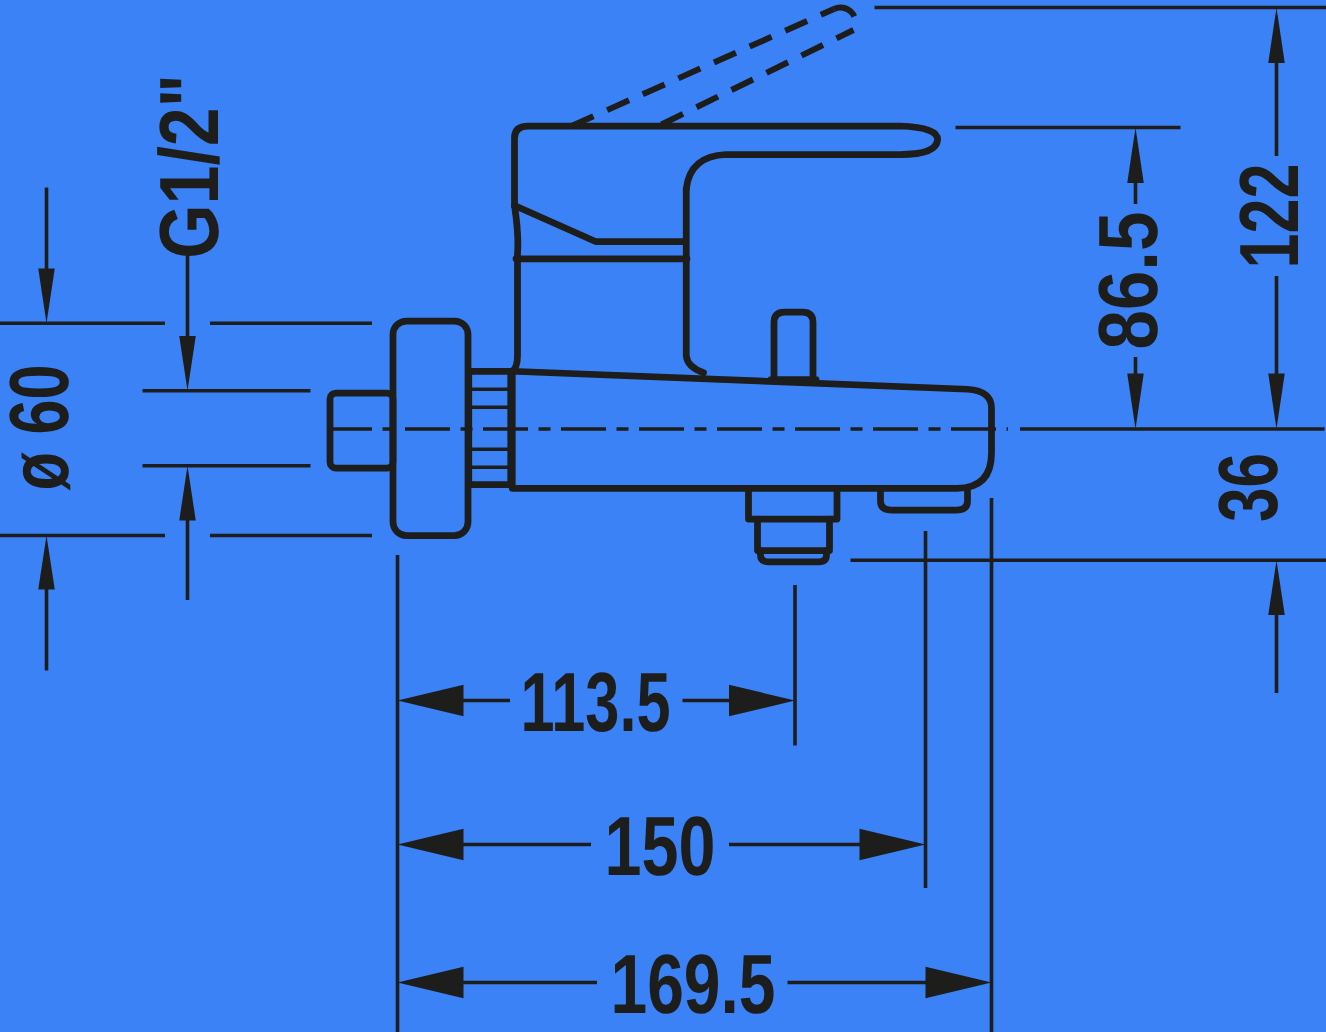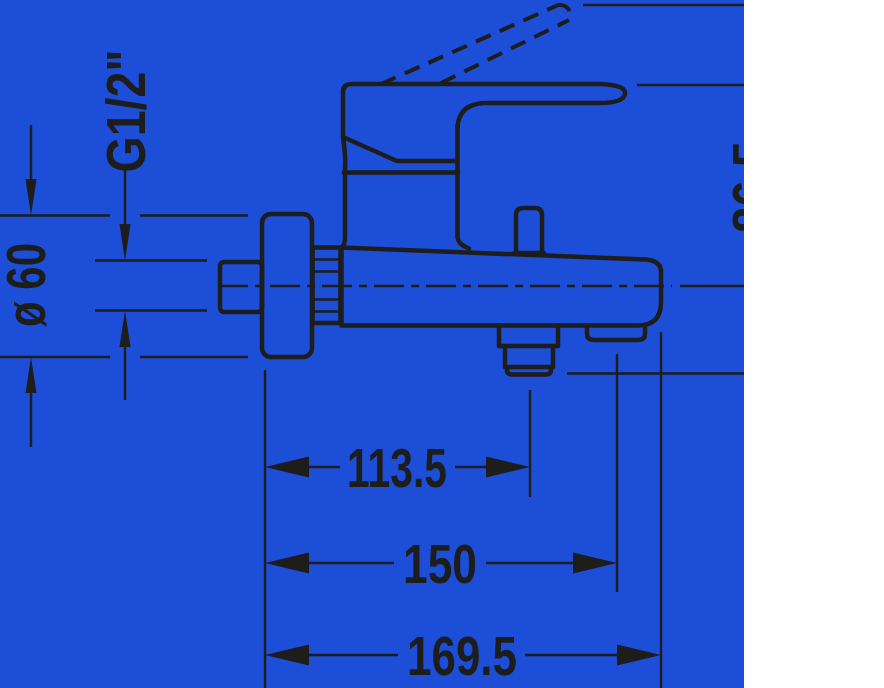--- a/index.html
+++ b/index.html
@@ -1,16 +1,16 @@
 <!DOCTYPE html>
 <html><head>
 <meta charset="utf-8">
 <style>
   html,body{margin:0;padding:0;background:#ffffff;}
-  .stage{position:relative;width:744px;height:688px;background:#1d4ed8;overflow:hidden;}
+  .stage{position:relative;width:884px;height:688px;background:#3b82f6;overflow:hidden;}
   svg{display:block;}
   text{font-family:"Liberation Sans","DejaVu Sans",sans-serif;font-weight:bold;font-size:56px;fill:#1d1d1b;}
   .outline{stroke:#1d1d1b;stroke-width:4.5;fill:none;stroke-linejoin:round;stroke-linecap:round;}
   .thin{stroke:#1d1d1b;stroke-width:2.4;fill:none;stroke-linecap:butt;}
   .phantom{stroke:#1d1d1b;stroke-width:4;fill:none;stroke-dasharray:16 10;stroke-linecap:butt;}
   .centerline{stroke:#1d1d1b;stroke-width:2.4;fill:none;stroke-dasharray:30 7 8 7;}
   .arrow{fill:#1d1d1b;stroke:none;}
 </style>
 </head>
 <body>

